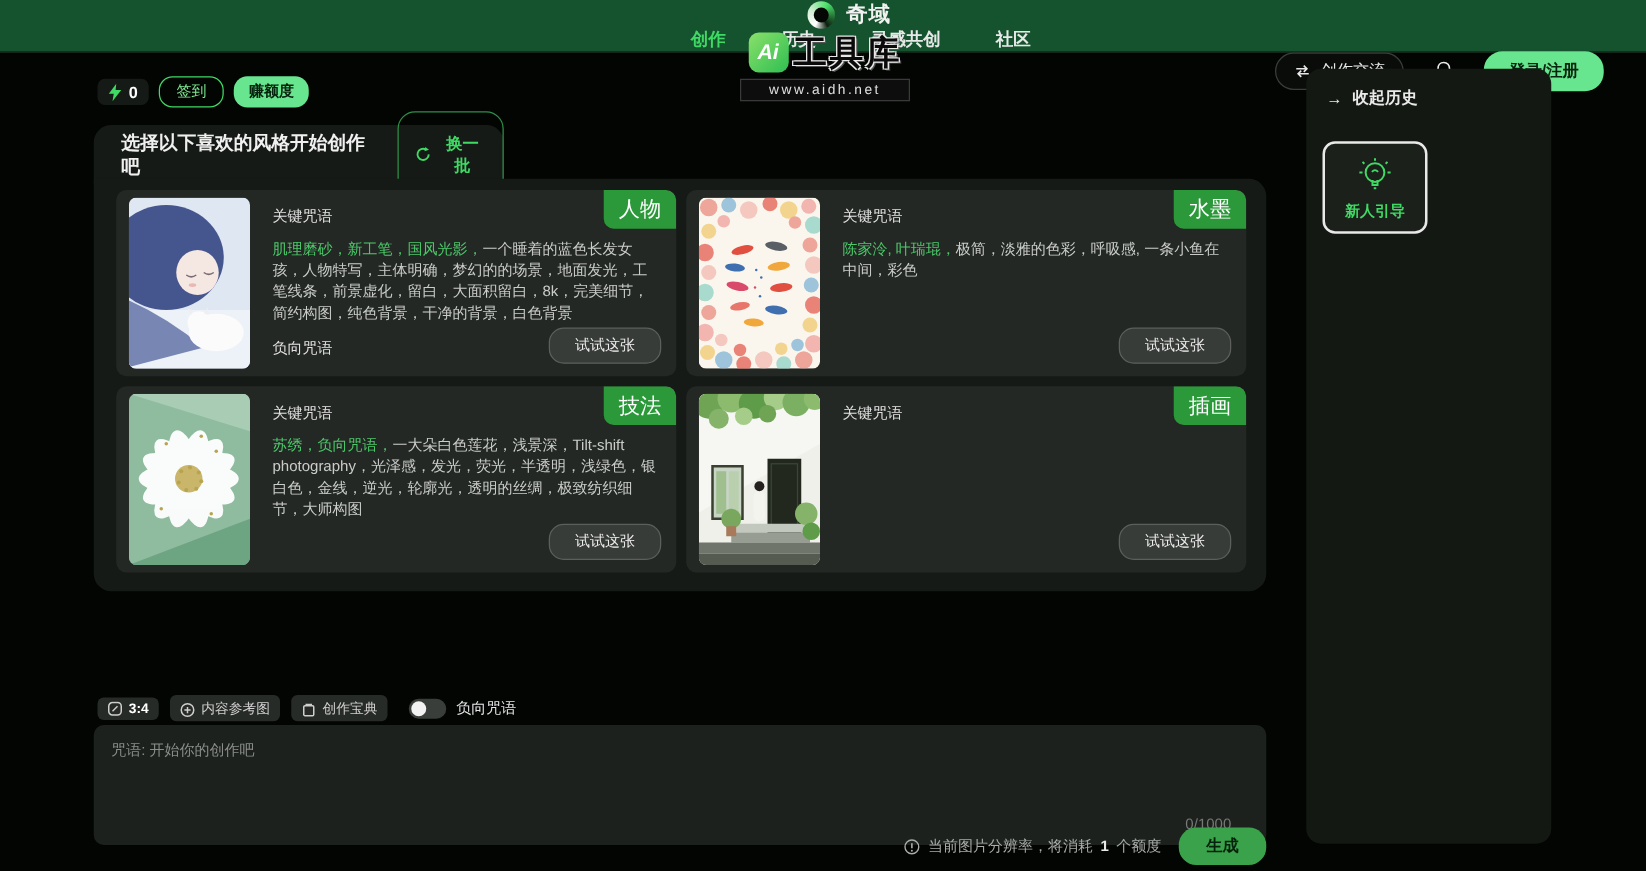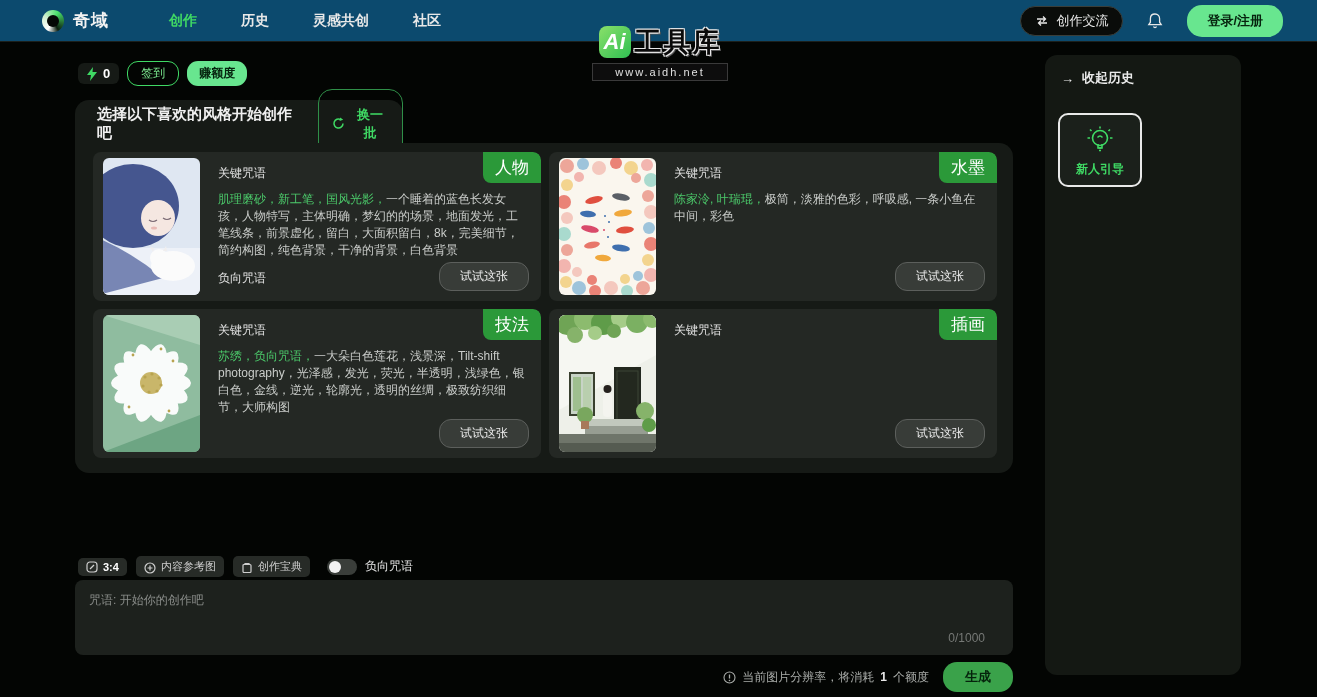--- a/index.html
+++ b/index.html
@@ -1,37 +1,37 @@
 <!DOCTYPE html>
 <html><head>
 <meta charset="utf-8">
 <style>
   * { margin:0; padding:0; box-sizing:border-box; }
   html,body { background:#000; }
   body { font-family:"Liberation Sans", sans-serif; }
   .screen { position:relative; width:1317px; height:697px; background:#030503; overflow:hidden; }
 
   
-  .navbar { position:absolute; left:0; top:0; width:1317px; height:42px; background:#0c4a6e; border-bottom:1px solid #1c201c; display:flex; align-items:center; }
+  .navbar { position:absolute; left:0; top:0; width:1317px; height:42px; background:#14532d; border-bottom:1px solid #1c201c; display:flex; align-items:center;flex-direction:column; }
   .brand { display:flex; align-items:center; gap:9px; margin-left:42px; }
   .brand-logo { width:22px; height:22px; border-radius:50%; background:conic-gradient(from 210deg,#ffffff 0deg,#cfeecf 90deg,#49e06a 180deg,#0c1f0f 300deg,#ffffff 360deg); position:relative; }
   .brand-logo::after { content:""; position:absolute; left:5px; top:5px; width:12px; height:12px; border-radius:50%; background:#050705; }
   .brand-name { color:#f2f2f2; font-size:17px; font-weight:bold; letter-spacing:1px; }
   .nav-items { display:flex; gap:44px; margin-left:60px; }
   .nav-item { color:#e8e8e8; font-size:14px; font-weight:bold; cursor:pointer; }
   .nav-item.active { color:#3fd964; }
   .nav-right { margin-left:auto; display:flex; align-items:center; gap:22px; margin-right:34px; }
   .chat-pill { display:flex; align-items:center; gap:7px; border:1px solid #3a3e3a; border-radius:15px; padding:5px 14px; color:#e8e8e8; font-size:13px; cursor:pointer; background:#0a0c0a; }
   .bell { width:20px; height:20px; cursor:pointer; }
   .login-btn { background:#68e68f; color:#06230e; font-size:13px; font-weight:bold; border:none; border-radius:15px; padding:7px 20px; cursor:pointer; }
 
   
   .watermark { position:absolute; left:592px; top:24px; width:136px; text-align:center; pointer-events:none; }
   .wm-top { display:flex; align-items:center; justify-content:center; gap:4px; }
-  .wm-logo { width:32px; height:32px; border-radius:8px; background:linear-gradient(135deg,#8ae06a,#2fbf52); color:#fff; font-weight:bold; font-style:italic; font-size:22px; display:flex; align-items:center; justify-content:center; }
+  .wm-logo { width:32px; height:32px; border-radius:8px; background:linear-gradient(135deg,#8ae06a,#2fbf52); color:#fff; font-weight:bold; font-style:italic; font-size:17px; display:flex; align-items:center; justify-content:center; }
   .wm-title { font-size:27px; font-weight:bold; color:#0a0a0a; letter-spacing:2px;
     text-shadow:-1px -1px 0 #e8e8e8,1px -1px 0 #e8e8e8,-1px 1px 0 #e8e8e8,1px 1px 0 #e8e8e8,2px 2px 0 #555; }
   .wm-bar { margin-top:3px; background:#0d0d0d; border:1px solid #3a3a3a; color:#e0e0e0; font-size:11px; letter-spacing:2px; padding:2px 0; }
 
   
   .credit-row { position:absolute; left:78px; top:61px; display:flex; align-items:center; gap:8px; }
   .power-pill { display:flex; align-items:center; gap:5px; background:#15ricolor; background:#161a16; border-radius:6px; padding:3px 9px; }
   .power-count { color:#fff; font-size:13px; font-weight:bold; }
   .checkin-pill { border:1px solid #3fd964; color:#7be98f; border-radius:11px; font-size:12px; padding:3px 13px; cursor:pointer; background:transparent; }
   .earn-pill { background:#68e68f; color:#06230e; border-radius:11px; font-size:12px; font-weight:bold; padding:4px 12px; cursor:pointer; border:none; }
@@ -61,21 +61,21 @@
   .guide-label { color:#3fd964; font-size:12px; font-weight:bold; }
 
   
   .composer-toolbar { position:absolute; left:78px; top:556px; display:flex; align-items:center; gap:9px; }
   .tool-pill { display:flex; align-items:flex-end; gap:5px; background:#272b27; border-radius:5px; padding:3px 8px; color:#cfcfcf; font-size:11px; cursor:pointer; }
   .tool-pill b { color:#fff; font-size:11px; }
   .toggle-wrap { display:flex; align-items:center; gap:8px; margin-left:8px; cursor:pointer; }
   .toggle { width:30px; height:16px; border-radius:8px; background:#3a3e3a; position:relative; }
   .toggle-knob { position:absolute; left:2px; top:2px; width:12px; height:12px; border-radius:50%; background:#f2f2f2; }
   .toggle-label { color:#e6e6e6; font-size:12px; }
-  .prompt-box { position:absolute; left:75px; top:580px; width:938px; height:75px; background:#1d211d; border-radius:8px; }
+  .prompt-box { position:absolute; left:75px; top:580px; width:938px; height:96px; background:#1d211d; border-radius:8px; }
   .prompt-input { position:absolute; left:14px; top:12px; width:880px; height:48px; background:transparent; border:none; resize:none; outline:none; color:#d8d8d8; font-size:12px; font-family:"Liberation Sans", sans-serif; }
   .prompt-input::placeholder { color:#8a8d8a; }
   .char-counter { position:absolute; right:28px; bottom:10px; color:#767976; font-size:12px; }
   .generate-row { position:absolute; left:75px; top:662px; width:938px; display:flex; align-items:center; justify-content:flex-end; gap:14px; }
   .cost-note { display:flex; align-items:center; gap:6px; color:#a9aca9; font-size:12px; }
   .cost-note b { color:#e8e8e8; }
   .generate-btn { background:#3aa24a; color:#05230c; font-size:13px; font-weight:bold; border:none; border-radius:14px; padding:6px 22px; cursor:pointer; }
 
   svg { display:block; }
 </style>

